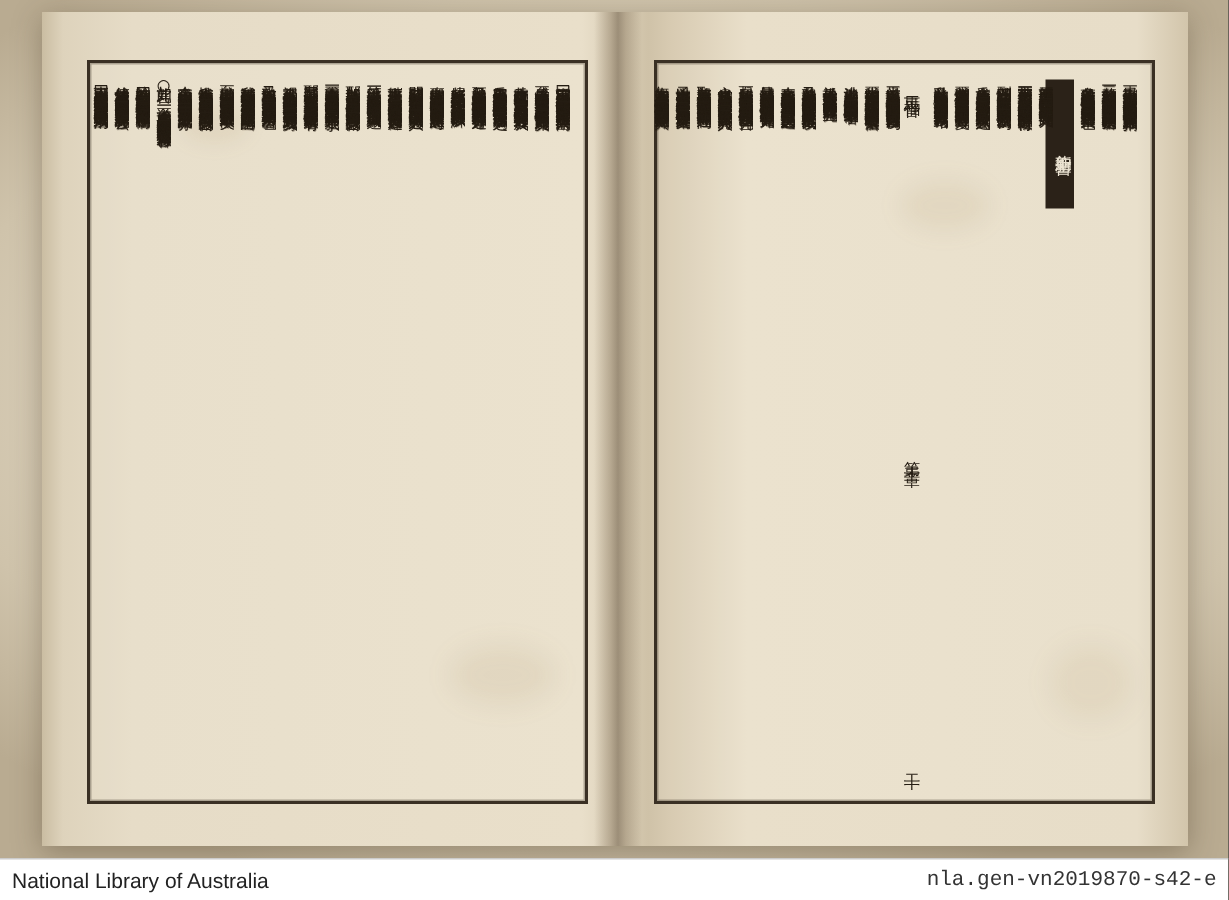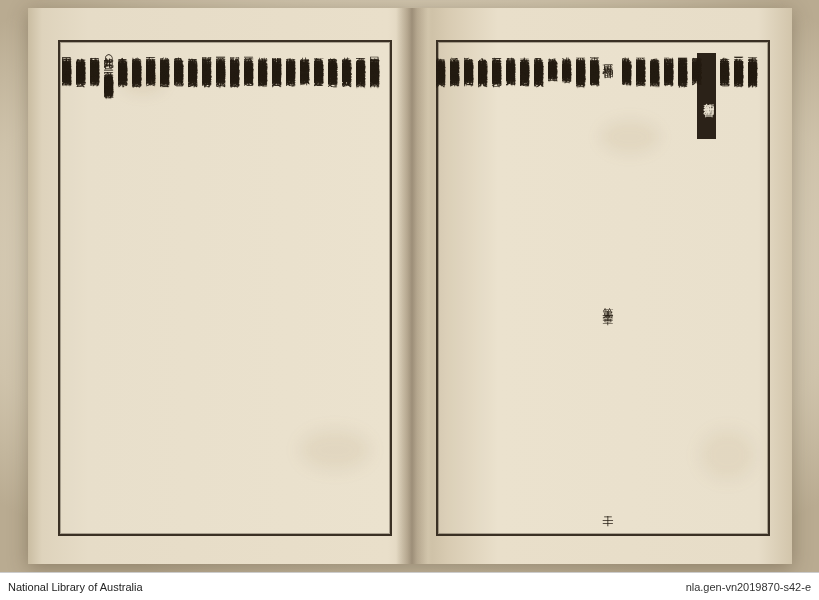--- a/index.html
+++ b/index.html
@@ -157,25 +157,25 @@
     width: 819px;
     height: 28px;
     background: #ffffff;
     border-top: 1px solid #cccccc;
     display: flex;
     align-items: center;
     justify-content: space-between;
     box-sizing: border-box;
     padding: 0 8px;
     font-family: "Liberation Sans", sans-serif;
-    font-size: 11px;
+    font-size: 14px;
     color: #222222;
   }
   .caption-left { white-space: nowrap; }
-  .caption-right { white-space: nowrap; color: #333; }
+  .caption-right { white-space: nowrap; color: #333; font-family: Liberation Mono, monospace; }
 </style>
 </head>
 <body>
 
 <div id="page">
 
   <div class="scan">
 
     <div class="sheet"></div>
 

